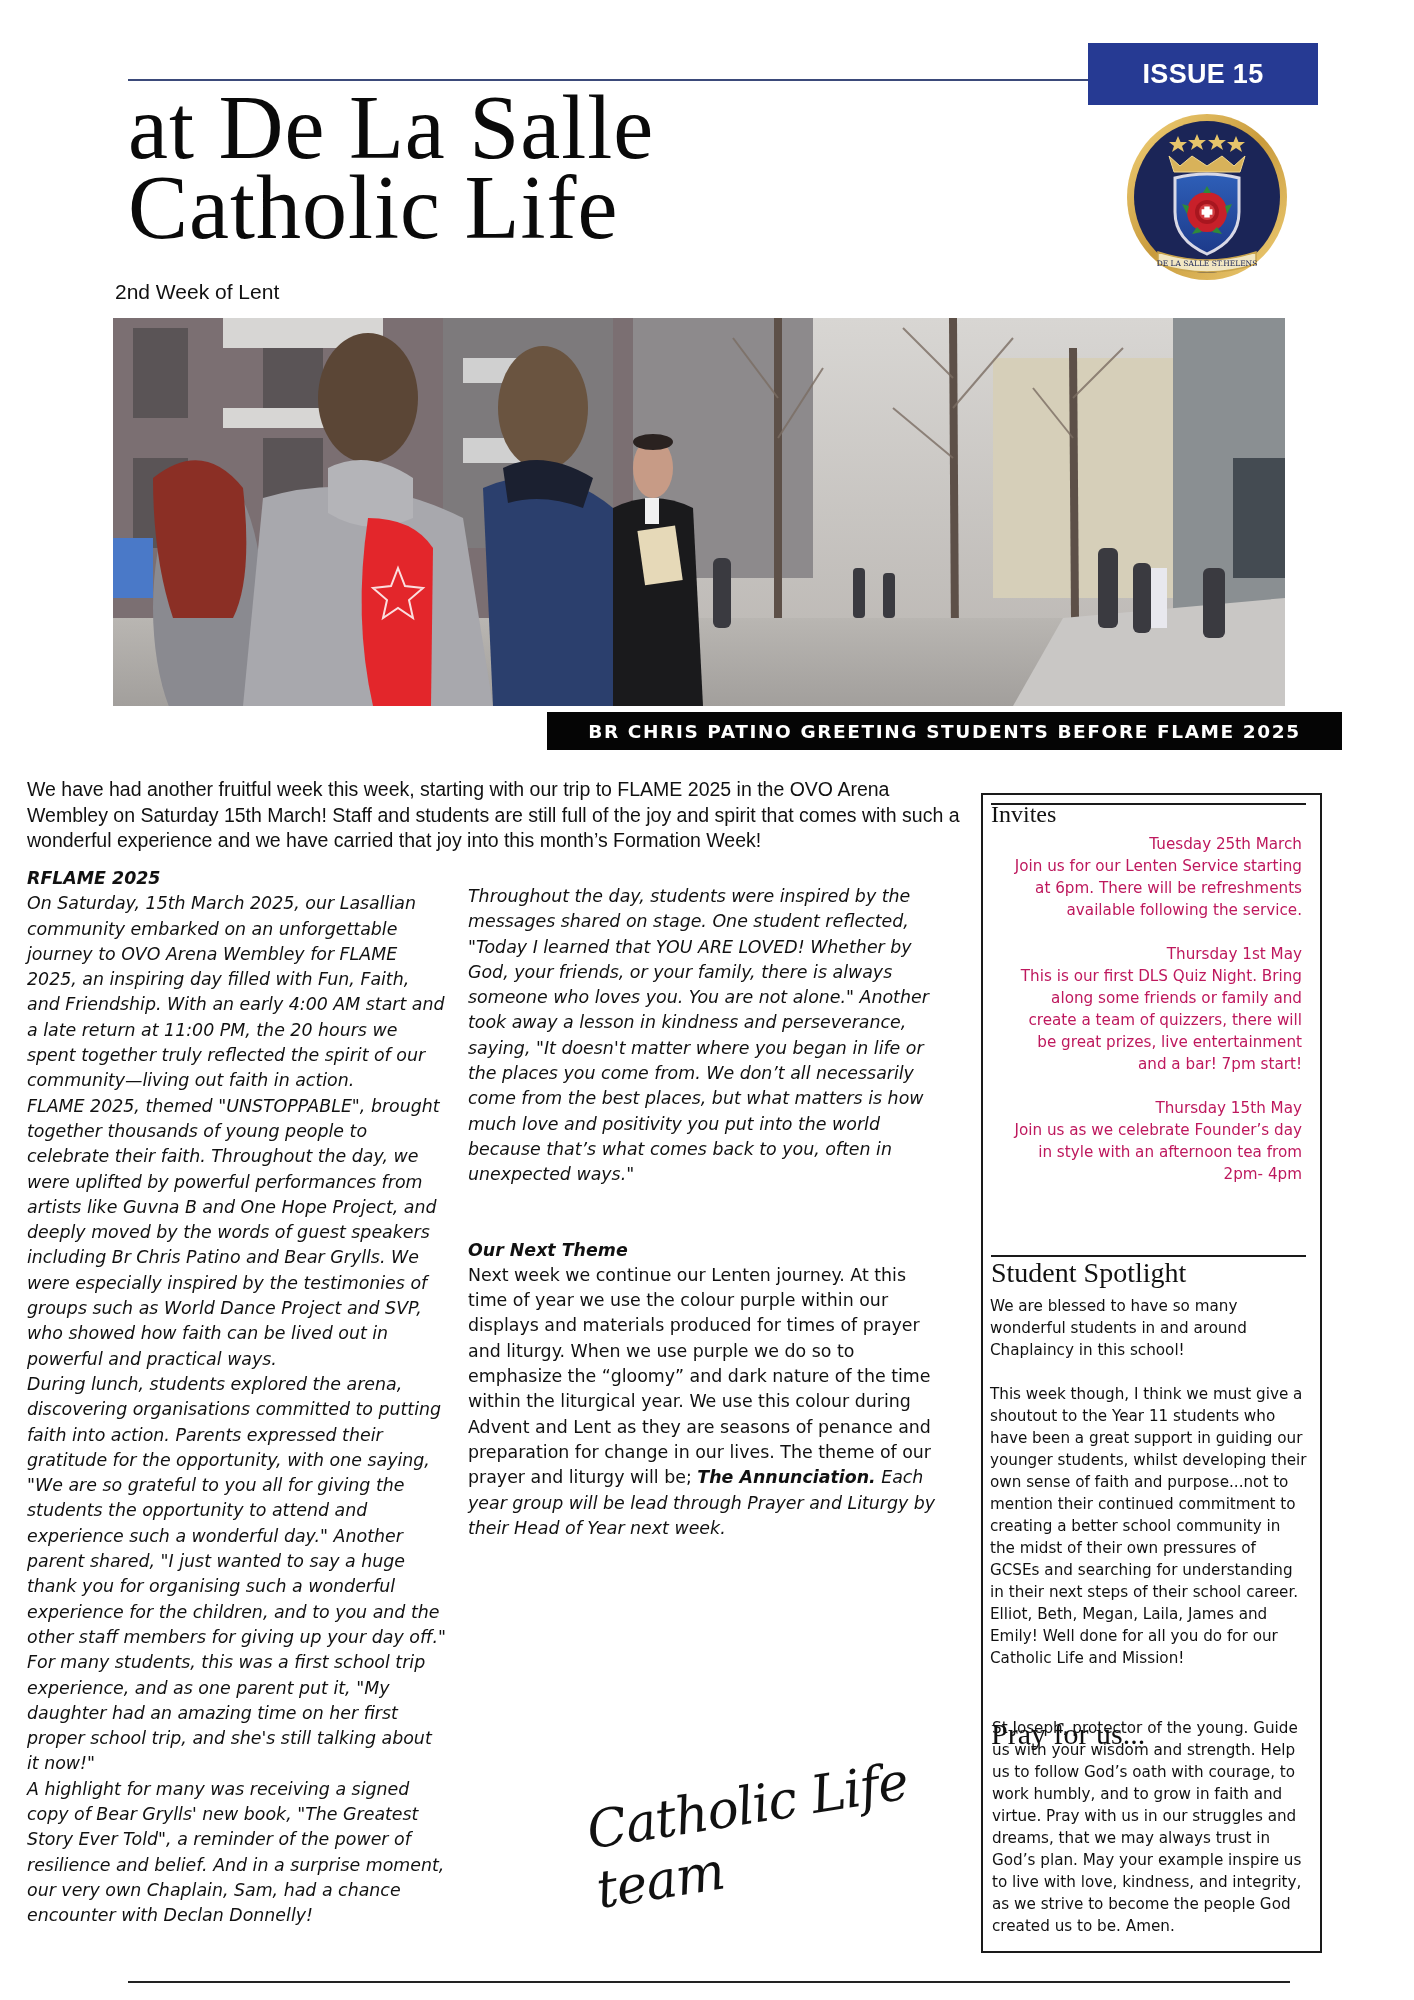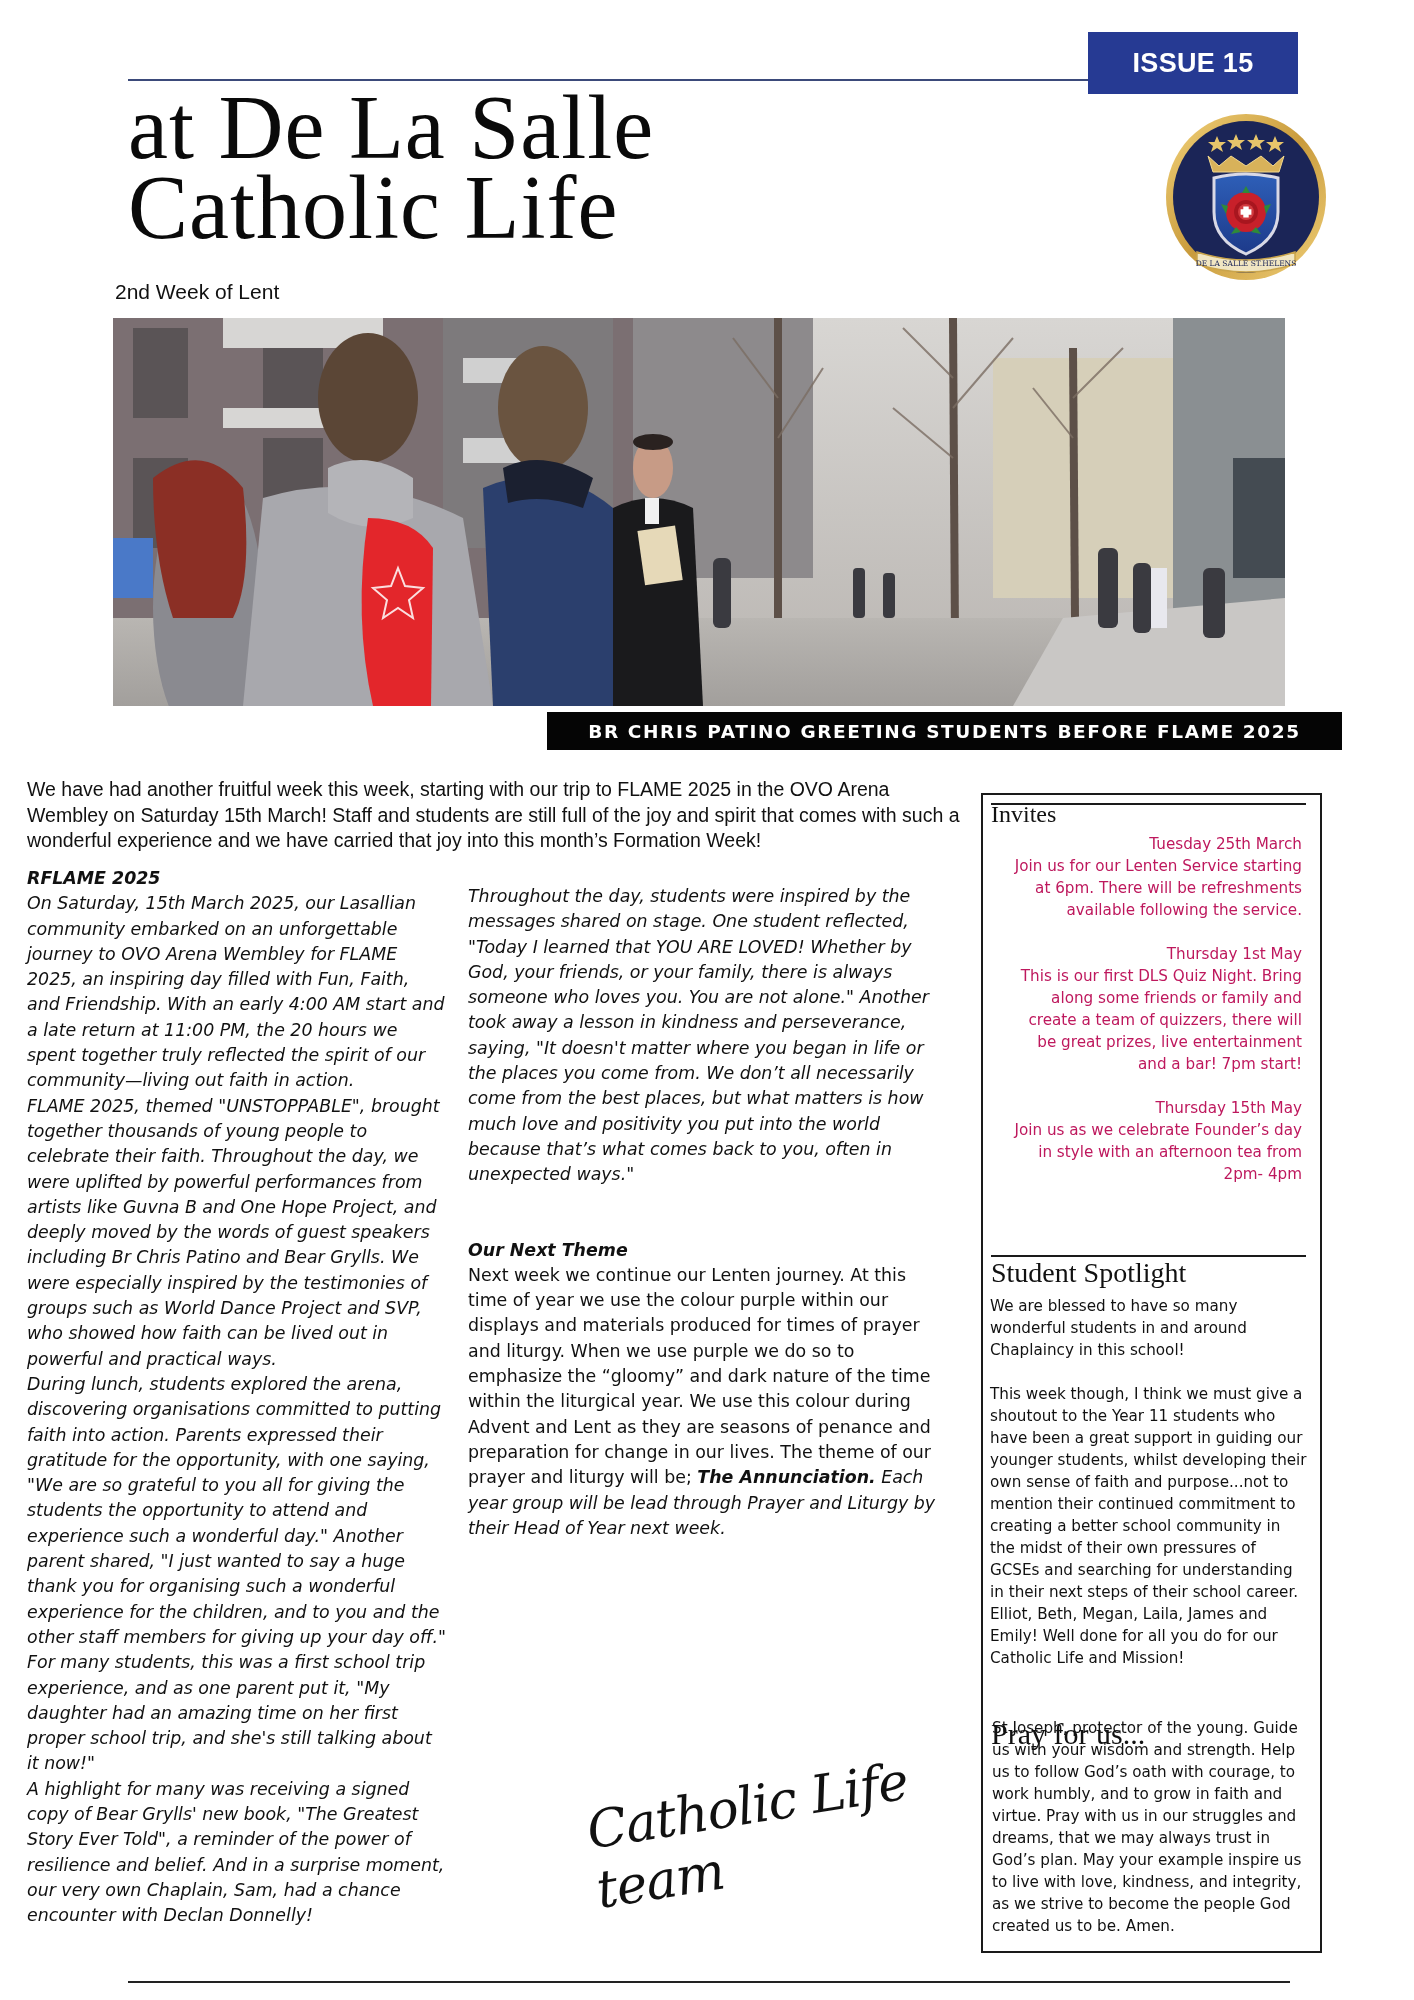--- a/index.html
+++ b/index.html
@@ -4,38 +4,38 @@
   <style>
     * { margin: 0; padding: 0; box-sizing: border-box; }
     html, body { width: 1414px; height: 2000px; background: #ffffff; overflow: hidden; }
     body { position: relative; font-family: "DejaVu Sans", sans-serif; color: #111; }
 
     .abs { position: absolute; }
 
     
     .top-rule { left: 128px; top: 79px; width: 962px; height: 2px; background: #3b4a7a; }
     .issue-badge {
-      left: 1088px; top: 32px; width: 210px; height: 62px;
+      left: 1088px; top: 43px; width: 230px; height: 62px;
       background: #263a93; color: #fff;
       display: flex; align-items: center; justify-content: center;
       font-family: "Liberation Sans", sans-serif; font-weight: 700; font-size: 27px; letter-spacing: 0.3px;
     }
     .title {
       left: 128px; top: 88px; width: 760px;
       font-family: "Liberation Serif", serif; font-weight: 400;
       font-size: 90px; line-height: 80px; color: #0a0a0a; letter-spacing: 1px;
     }
     .title span { display: block; }
     .subtitle {
       left: 115px; top: 280px;
       font-family: "Liberation Sans", sans-serif; font-size: 21px; color: #111;
     }
 
     
-    .crest { left: 1161px; top: 112px; width: 170px; height: 170px; }
+    .crest { left: 1122px; top: 112px; width: 170px; height: 170px; }
 
     
     .photo { left: 113px; top: 318px; width: 1172px; height: 388px; overflow: hidden; background: #8f8c8c; }
     .caption {
       left: 547px; top: 712px; width: 795px; height: 38px; background: #050505; color: #fff;
       display: flex; align-items: center; justify-content: center;
       font-family: "DejaVu Sans", sans-serif; font-weight: 700; font-size: 18.5px; letter-spacing: 1.6px;
     }
 
     

